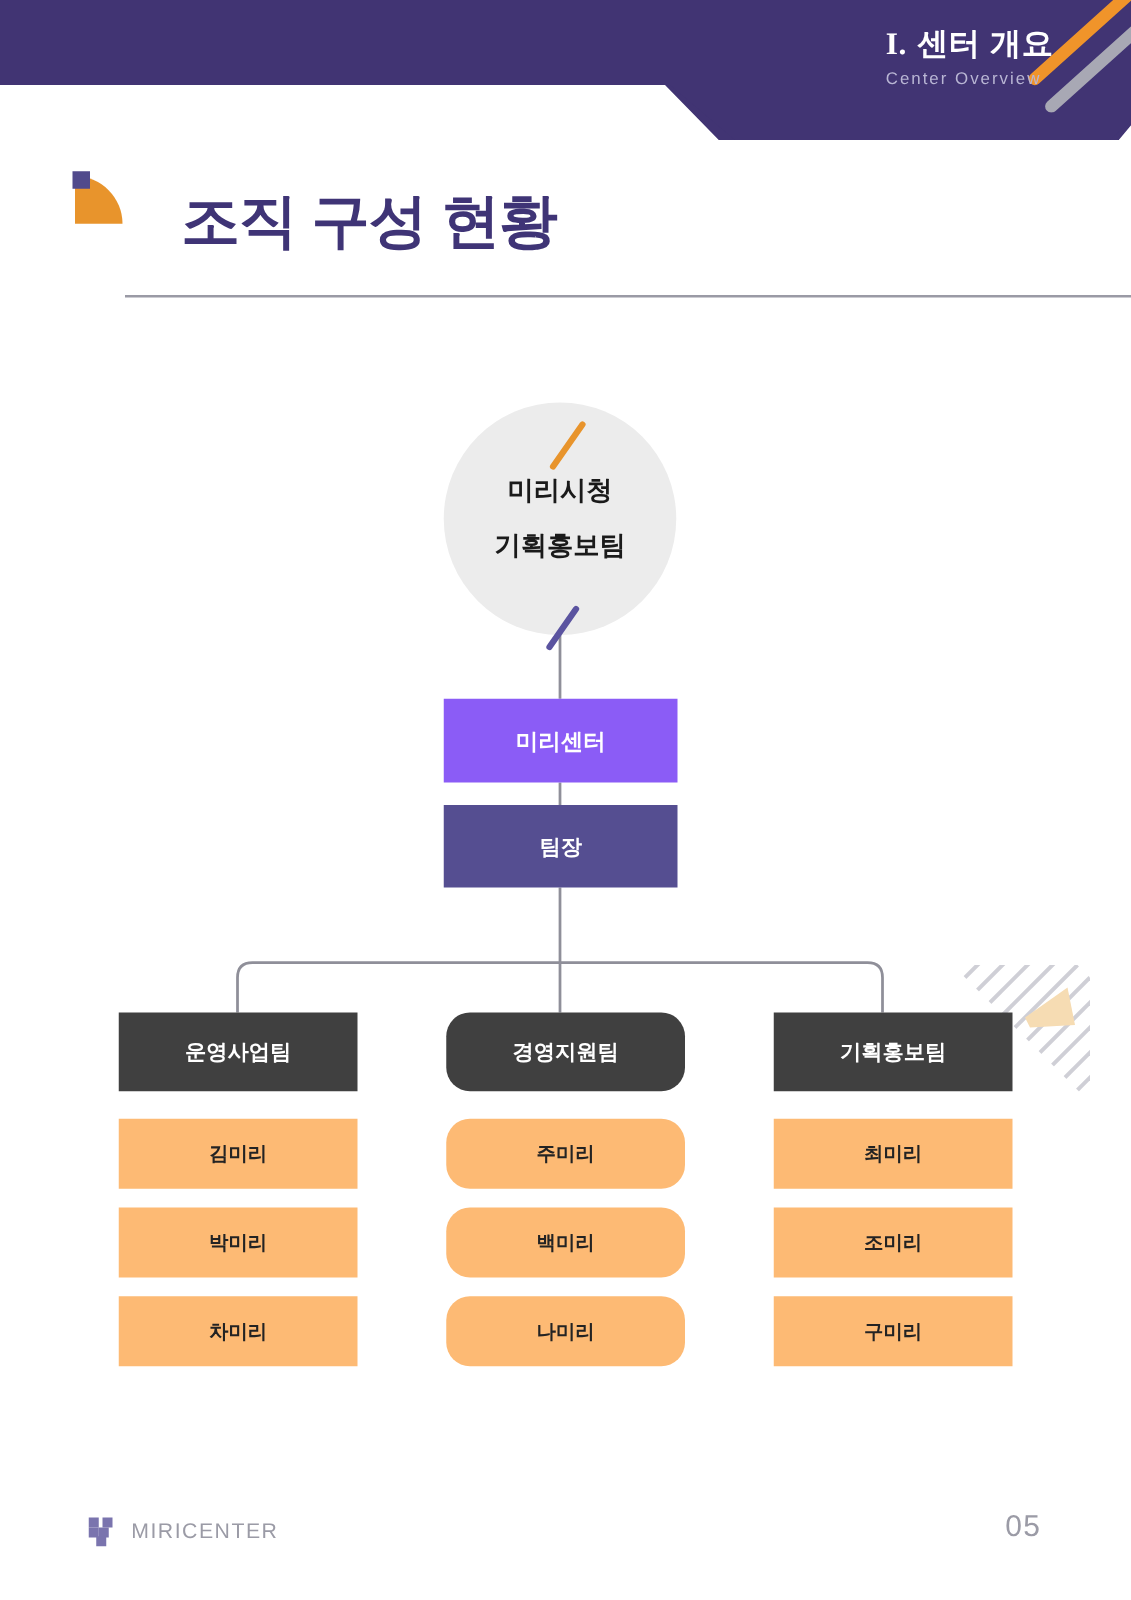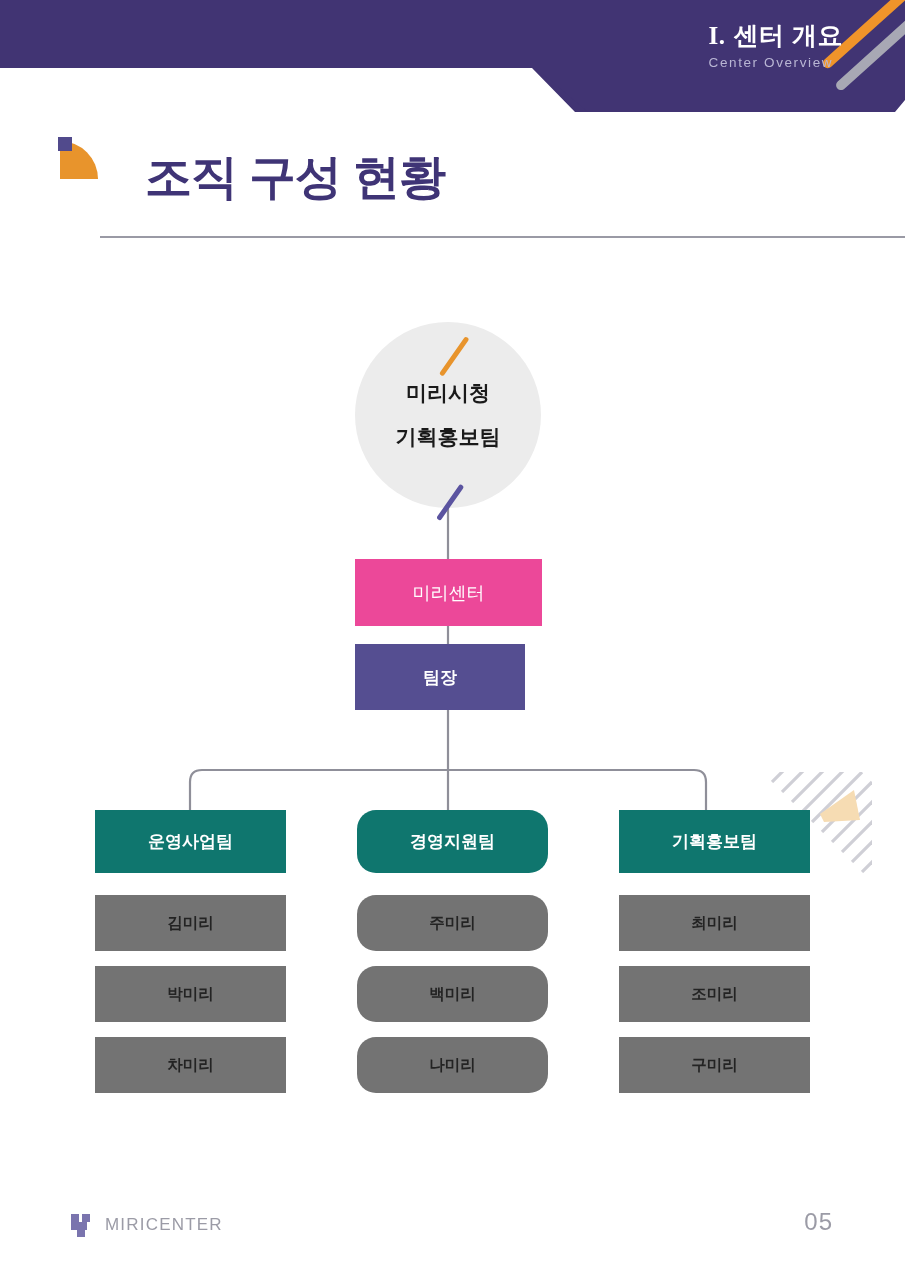--- a/index.html
+++ b/index.html
@@ -188,49 +188,49 @@
     transform: rotate(-55deg);
     left: 74px; top: 178px;
     z-index: 3;
   }
 
   .box-center {
     left: 355px;
     top: 559px;
     width: 187px;
     height: 67px;
-    background: #ec4899;
+    background: #8b5cf6;
     color: #ffffff;
     font-size: 18px;
-    font-weight: normal;
+    font-weight: bold;
   }
   .box-lead {
     left: 355px;
     top: 644px;
-    width: 170px;
+    width: 187px;
     height: 66px;
     background: #554e91;
     color: #ffffff;
     font-size: 17px;
     font-weight: bold;
   }
 
   .team-box {
     width: 191px;
     height: 63px;
-    background: #0f766e;
+    background: #404040;
     color: #ffffff;
     font-size: 17px;
     font-weight: bold;
     top: 810px;
   }
   .member-box {
     width: 191px;
     height: 56px;
-    background: #737373;
+    background: #fdba74;
     color: #232323;
     font-size: 15.5px;
     font-weight: bold;
   }
   .col-1 { left: 95px; }
   .col-2 { left: 357px; border-radius: 19px; }
   .col-3 { left: 619px; }
   .row-1 { top: 895px; }
   .row-2 { top: 966px; }
   .row-3 { top: 1037px; }

